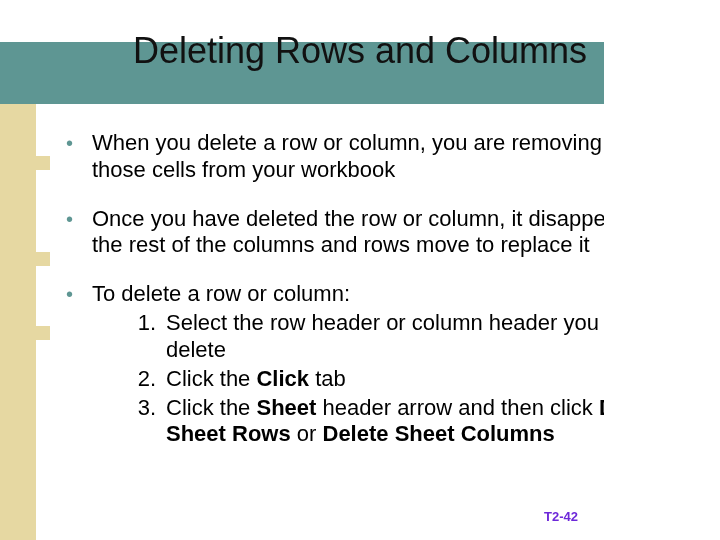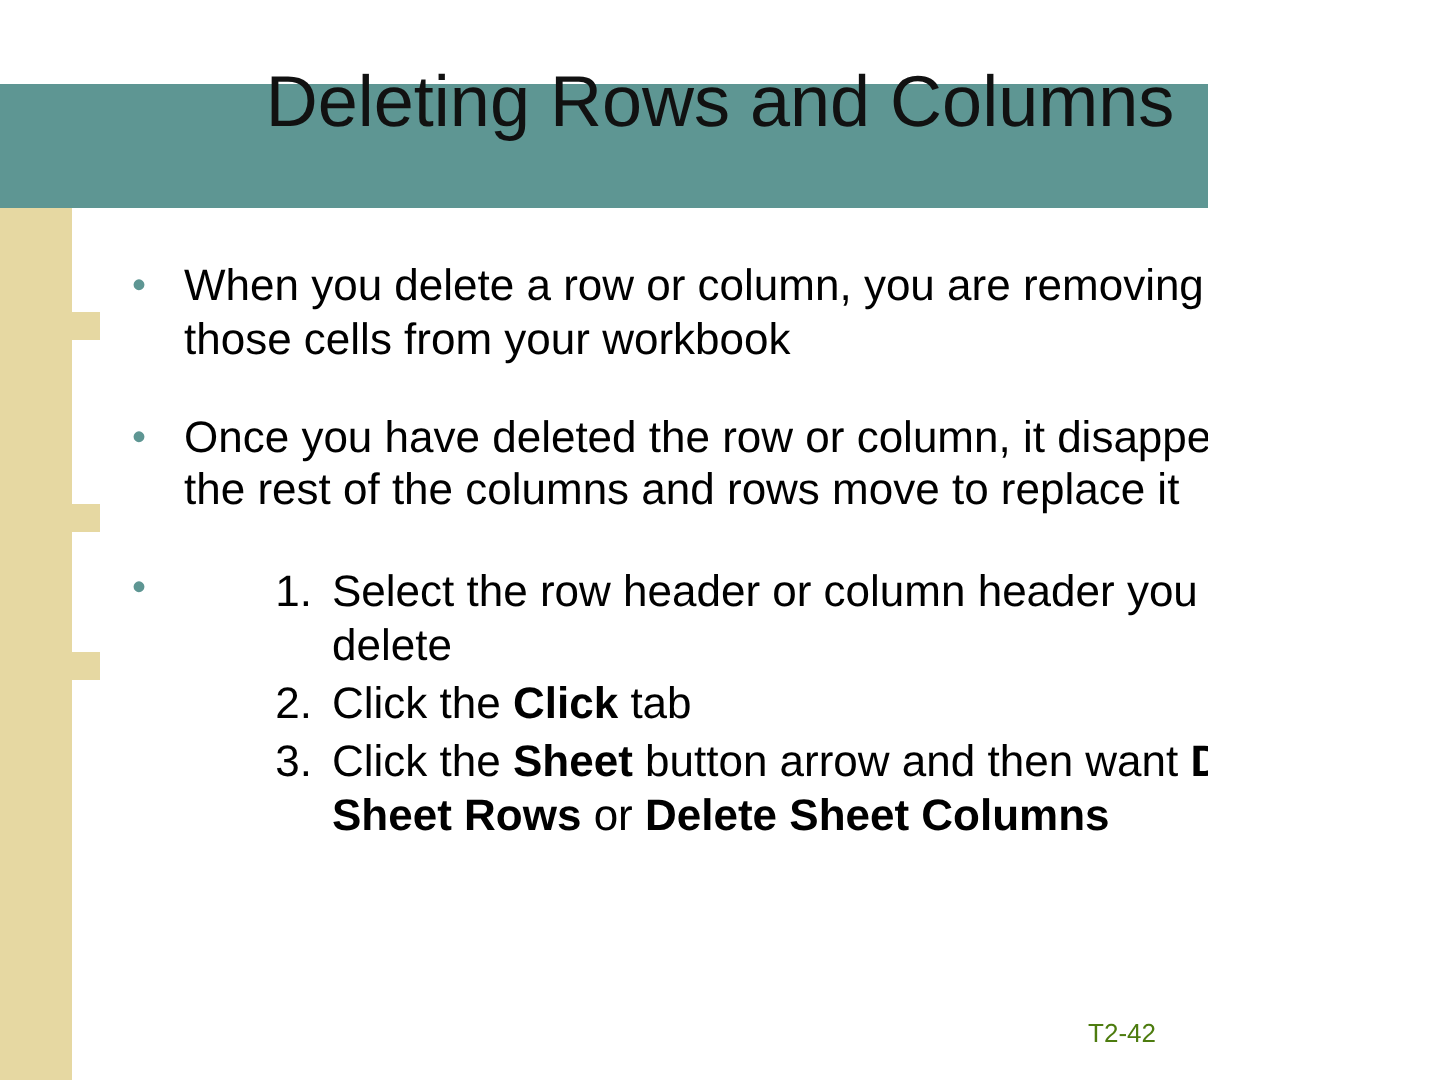--- a/index.html
+++ b/index.html
@@ -81,22 +81,22 @@
     text-align: right;
     padding-right: 10px;
   }
   .sub-body { flex: 1; }
   .bold { font-weight: 700; }
   .footer {
     position: absolute;
     bottom: 16px;
     right: 26px;
     font-size: 13px;
-    font-weight: 400;
-    color: #4d7c0f;
+    font-weight: 700;
+    color: #6d28d9;
   }
 </style>
 </head>
 <body>
 
 <div class="slide">
 
   <div class="title-band"></div>
   <div class="title-text">Deleting Rows and Columns</div>
 
@@ -113,35 +113,36 @@
     </div>
 
     <div class="bullet-item">
       <div class="bullet-mark">•</div>
       <div class="bullet-body">Once you have deleted the row or column, it disappears and the rest of the columns and rows move to replace it</div>
     </div>
 
     <div class="bullet-item" style="margin-bottom:0;">
       <div class="bullet-mark">•</div>
       <div class="bullet-body">
+        <span>To delete a row or column:</span>
         <div class="sublist">
 
           <div class="sub-item">
             <div class="sub-num">1.</div>
             <div class="sub-body">Select the row header or column header you want to delete</div>
           </div>
 
           <div class="sub-item">
             <div class="sub-num">2.</div>
             <div class="sub-body"><span>Click the </span><span class="bold">Click</span><span> tab</span></div>
           </div>
 
           <div class="sub-item">
             <div class="sub-num">3.</div>
-            <div class="sub-body"><span>Click the </span><span class="bold">Sheet</span><span> button arrow and then want </span><span class="bold">Delete Sheet Rows</span><span> or </span><span class="bold">Delete Sheet Columns</span></div>
+            <div class="sub-body"><span>Click the </span><span class="bold">Sheet</span><span> header arrow and then click </span><span class="bold">Delete Sheet Rows</span><span> or </span><span class="bold">Delete Sheet Columns</span></div>
           </div>
 
         </div>
       </div>
     </div>
 
   </div>
 
   <div class="footer">T2-42</div>
 

